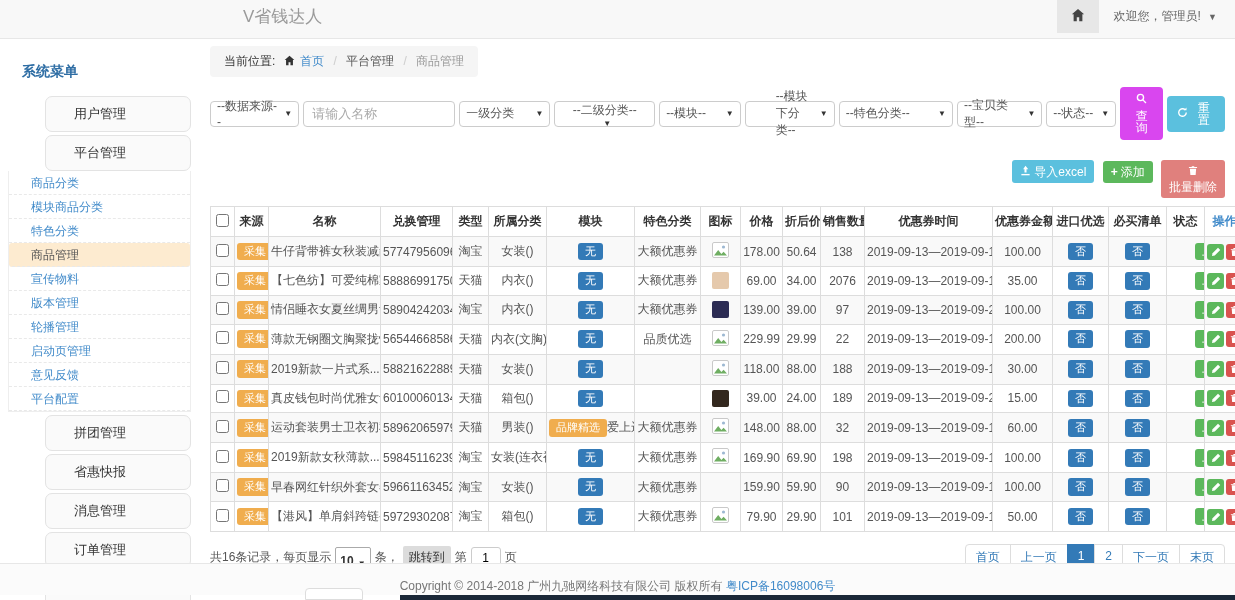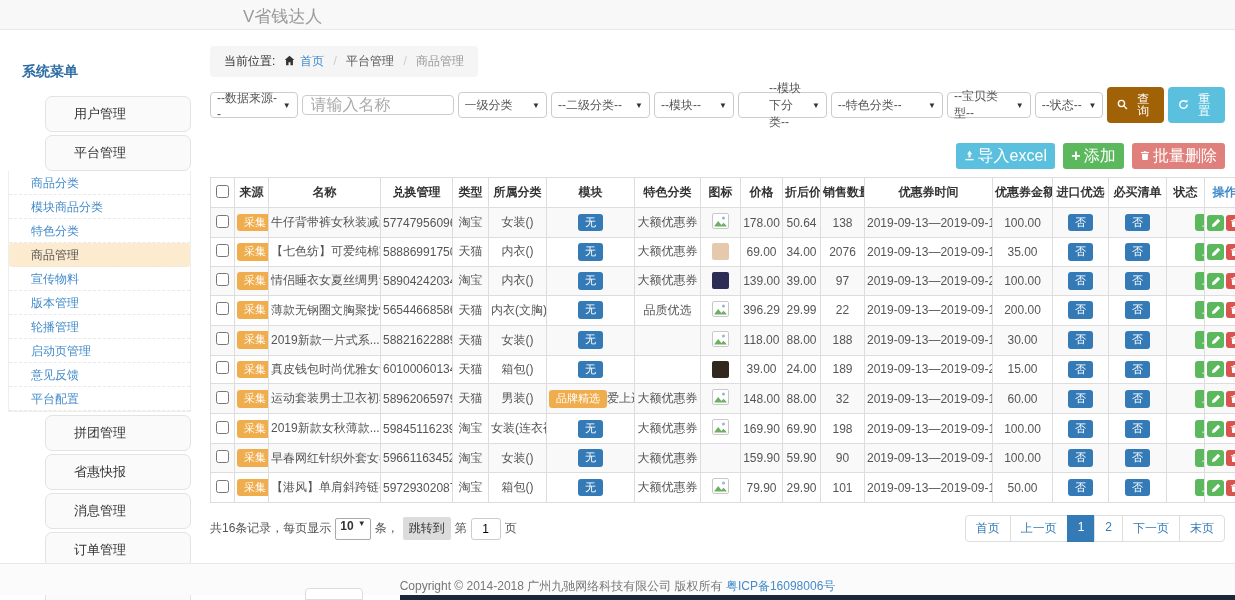--- a/index.html
+++ b/index.html
@@ -1,21 +1,21 @@
 <!DOCTYPE html>
 <html><head>
 <meta charset="utf-8">
 <style>
   * { margin:0; padding:0; box-sizing:border-box; }
   html,body { width:1235px; height:600px; }
   body { position:relative; overflow:hidden; background:#fff;
          font-family:"Liberation Sans","DejaVu Sans",sans-serif; font-size:12px; color:#555; }
 
   
-  .topbar { position:absolute; top:0; left:0; right:0; height:30px; background:#f8f8f8;
+  .topbar { position:absolute; top:0; left:0; right:0; height:39px; background:#f8f8f8;
             border-bottom:1px solid #e7e7e7; }
   .topbar-title { position:absolute; left:243px; top:0; line-height:33px; font-size:17px; color:#9a9a9a; }
   .topbar-right { position:absolute; right:0; top:0; height:33px; display:flex; align-items:center; }
   .home-box { width:42px; height:33px; background:#e7e7e7; display:flex; align-items:center; justify-content:center; cursor:pointer; }
   .welcome { padding:0 18px 0 14px; color:#666; cursor:pointer; }
   .caret { font-size:9px; color:#666; margin-left:4px; }
 
   
   .sidebar { position:absolute; left:8px; top:55px; width:183px; z-index:1; }
   .sb-header { font-size:14px; font-weight:bold; color:#2e6da4; padding:8px 14px 12px; }
@@ -31,53 +31,53 @@
   .breadcrumb { display:inline-block; background:#f5f5f5; border-radius:4px; padding:7px 14px; color:#333; }
   .breadcrumb .sep { color:#ccc; margin:0 6px; }
   .bc-home { color:#428bca; cursor:pointer; }
   .bc-mid { color:#555; cursor:pointer; }
   .bc-cur { color:#999; }
 
   .filters { margin-top:10px; display:flex; align-items:center; gap:4px; }
   .fselect { display:inline-flex; align-items:center; justify-content:space-between; height:26px;
              border:1px solid #ccc; border-radius:4px; background:#fff; padding:0 6px; color:#555; cursor:pointer; }
   .fselect .caret2 { font-size:8px; color:#333; margin-left:5px; }
-  .finput { height:20px; border:1px solid #ccc; border-radius:4px; padding:0 8px; font-size:16px; color:#555; width:152px; }
+  .finput { height:26px; border:1px solid #ccc; border-radius:4px; padding:0 8px; font-size:13px; color:#555; width:152px; }
   .finput::placeholder { color:#aaa; }
   .btn { display:inline-flex; align-items:center; gap:4px; border:none; border-radius:4px; color:#fff;
          font-size:12px; padding:6px 10px; cursor:pointer; line-height:1; }
-  .btn-query { background:#a16207; }
+  .btn-query { background:#d946ef;flex-direction:column; }
   .btn-reset { background:#5bc0de; }
 
   .actions { margin-top:20px; text-align:right; }
   .btn-sm { display:inline-flex; align-items:center; gap:3px; border:none; border-radius:3px; color:#fff;
-            font-size:16px; padding:5px 8px; cursor:pointer; line-height:1; margin-left:5px; }
+            font-size:12px; padding:5px 8px; cursor:pointer; line-height:1; margin-left:5px; }
   .btn-import { background:#5bc0de; }
   .btn-add { background:#5cb85c; }
-  .btn-del { background:#e0807d; }
+  .btn-del { background:#e0807d;flex-direction:column; }
 
   table { margin-top:8px; width:100%; border-collapse:collapse; table-layout:fixed; }
   th,td { border:1px solid #ddd; text-align:center; font-size:12px; padding:5px 2px; overflow:hidden;
           white-space:nowrap; color:#555; }
   th { color:#333; font-weight:bold; background:#fff; padding:6px 2px; }
   th.op { color:#428bca; }
   tbody tr:nth-child(odd) { background:#f9f9f9; }
   .b { display:inline-block; padding:2px 7px; border-radius:3px; color:#fff; font-size:11px; line-height:1.25; }
   .b-orange { background:#f0ad4e; }
   .b-blue { background:#337ab7; cursor:pointer; }
   .b-green { background:#5cb85c; cursor:pointer;margin-left:26px; }
   .mini { display:inline-flex; align-items:center; justify-content:center; width:17px; height:16px;
           border-radius:3px; cursor:pointer; vertical-align:middle; }
   .mini-edit { background:#5cb85c; }
   .mini-del { background:#d9534f; margin-left:2px; }
   .thumb { display:inline-block; width:17px; height:17px; border-radius:2px; vertical-align:middle; }
 
   .pager { margin-top:12px; display:flex; justify-content:space-between; align-items:center; color:#555; }
   .pager-left { display:flex; align-items:center; gap:4px; }
-  .mini-select { display:inline-flex; align-items:flex-start; border:1px solid #aaa; border-radius:2px;
+  .mini-select { display:inline-flex; align-items:flex-end; border:1px solid #aaa; border-radius:2px;
                  height:22px; padding:0 4px; background:#fff; color:#333; cursor:pointer;font-weight:bold; }
   .mini-select .caret2 { font-size:8px; margin-left:4px; }
   .jump-chip { background:#dcdcdc; color:#333; padding:3px 6px; border-radius:2px; cursor:pointer; }
   .jump-input { width:30px; height:22px; border:1px solid #ccc; border-radius:3px; text-align:center; font-size:12px; }
   .pages { display:flex; }
   .page-item { border:1px solid #ddd; background:#fff; color:#337ab7; padding:4px 10px; margin-left:-1px; cursor:pointer; }
   .page-item:first-child { border-radius:4px 0 0 4px; margin-left:0; }
   .page-item:last-child { border-radius:0 4px 4px 0; }
   .page-item.active { background:#337ab7; border-color:#337ab7; color:#fff; }
 
@@ -87,20 +87,33 @@
   .footer a { color:#428bca; text-decoration:none; cursor:pointer; }
   .bottom-strip { position:absolute; left:400px; right:0; bottom:0; height:5px; background:#1b2838; z-index:6; }
   .status-bubble { position:absolute; left:305px; top:588px; width:58px; height:12px; background:#fff;
                    border:1px solid #ddd; border-radius:4px 4px 0 0; z-index:7; }
 </style>
 </head>
 <body>
 
 <div class="topbar">
   <div class="topbar-title">V省钱达人</div>
+  <div class="topbar-right">
+    <div class="home-box">
+      <span>
+        <svg width="14" height="14" viewBox="0 0 16 16">
+            <path d="M8 1l7 6.2h-2V15h-3.6v-4.4H6.6V15H3V7.2H1L8 1z" fill="#444"></path>
+          </svg>
+      </span>
+    </div>
+    <div class="welcome">
+      <span>欢迎您，管理员!</span>
+      <span class="caret">▼</span>
+    </div>
+  </div>
 </div>
 
 <div class="sidebar">
   <div class="sb-header">系统菜单</div>
   <div id="sb-items">
       <div class="sb-group">用户管理</div>
       <div class="sb-group">平台管理</div>
       <div class="sb-sub">
         <a class="sb-link">商品分类</a>
         <a class="sb-link">模块商品分类</a>
@@ -141,21 +154,21 @@
 
     <span class="fselect" style="width: 92px;">
         <span>--数据来源--</span>
         <span class="caret2">▼</span>
       </span>
       <input class="finput" placeholder="请输入名称" style="width: 152px;">
       <span class="fselect" style="width: 94px;">
         <span>一级分类</span>
         <span class="caret2">▼</span>
       </span>
-      <span class="fselect" style="width: 104px;">
+      <span class="fselect" style="width: 104px; flex-direction: column;">
         <span>--二级分类--</span>
         <span class="caret2">▼</span>
       </span>
       <span class="fselect" style="width: 84px;">
         <span>--模块--</span>
         <span class="caret2">▼</span>
       </span>
       <span class="fselect" style="width: 92px; padding-left: 30px;">
         <span>--模块下分类--</span>
         <span class="caret2">▼</span>
@@ -355,21 +368,21 @@
           <td>565446685867</td>
           <td>天猫</td>
           <td>内衣(文胸)</td>
           <td><span class="b b-blue">无</span></td>
           <td>品质优选</td>
           <td><span><svg width="17" height="16" viewBox="0 0 17 16">
                 <rect x="0.5" y="0.5" width="16" height="15" rx="1.5" fill="#fff" stroke="#c9c9c9"></rect>
                 <circle cx="11.5" cy="5" r="1.6" fill="#9db8d2"></circle>
                 <path d="M2 13.5l4.2-5.5 3.2 4 2.2-2.2 3.4 3.7z" fill="#6fae62"></path>
               </svg></span></td>
-          <td>396.29</td>
+          <td>229.99</td>
           <td>29.99</td>
           <td>22</td>
           <td>2019-09-13—2019-09-17</td>
           <td>200.00</td>
           <td><span class="b b-blue">否</span></td>
           <td><span class="b b-blue">否</span></td>
           <td><span class="b b-green">上架</span></td>
           <td><span class="mini mini-edit">
               <svg width="10" height="10" viewBox="0 0 16 16">
                 <path d="M11.2 1.2l3.6 3.6L6 13.6 1.6 14.4 2.4 10 11.2 1.2z" fill="#fff"></path>

